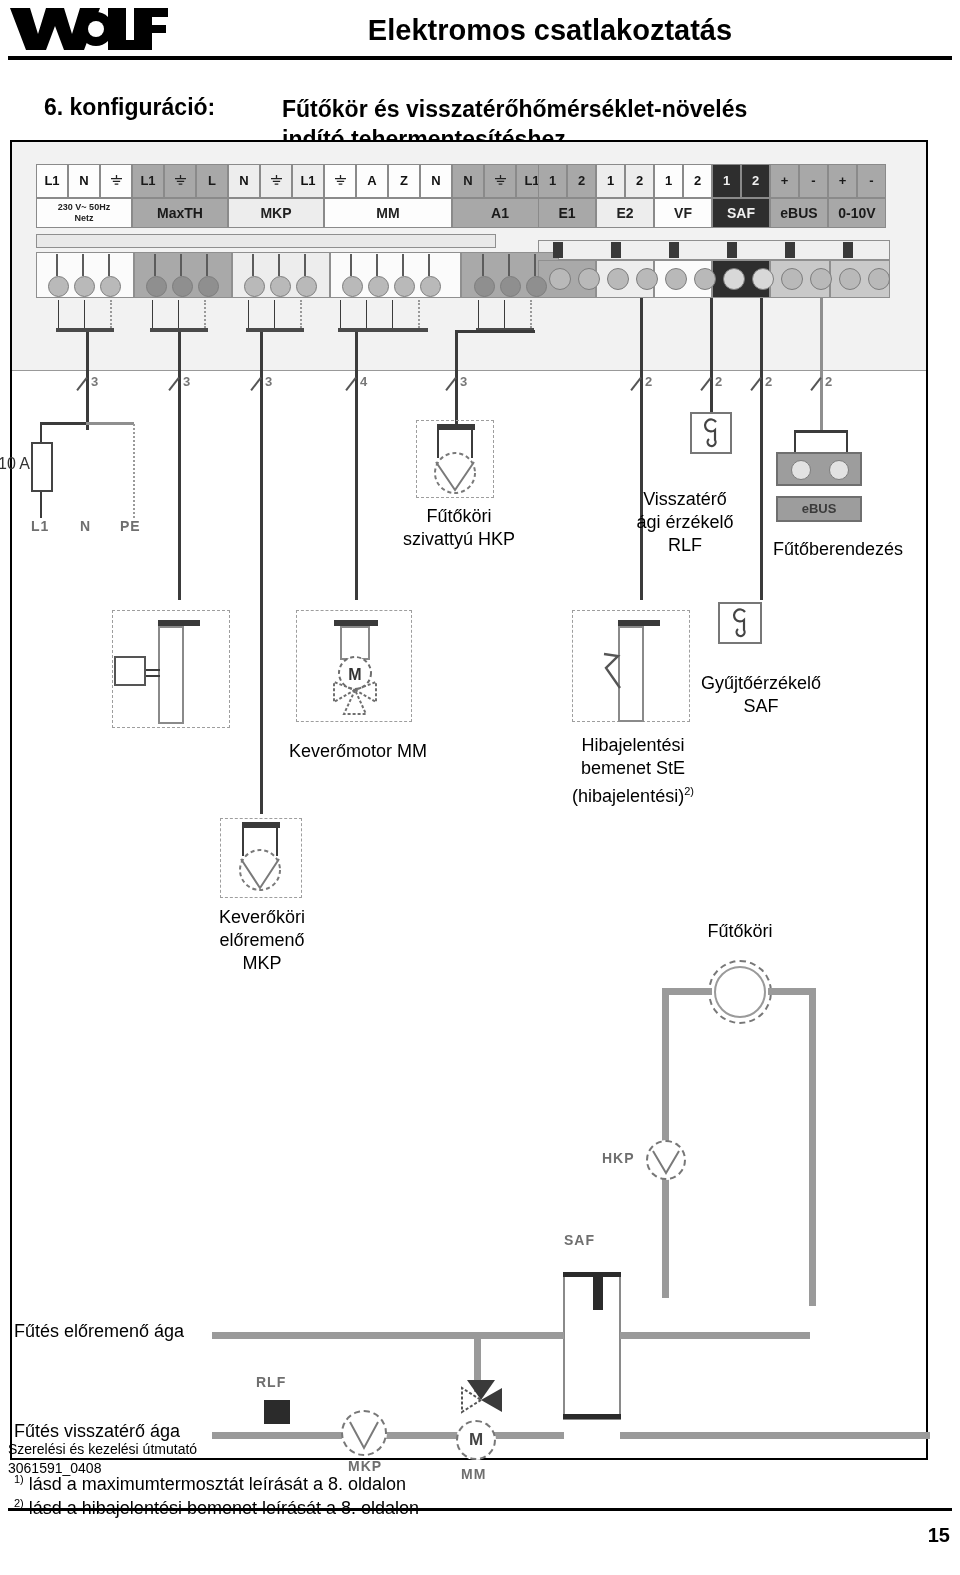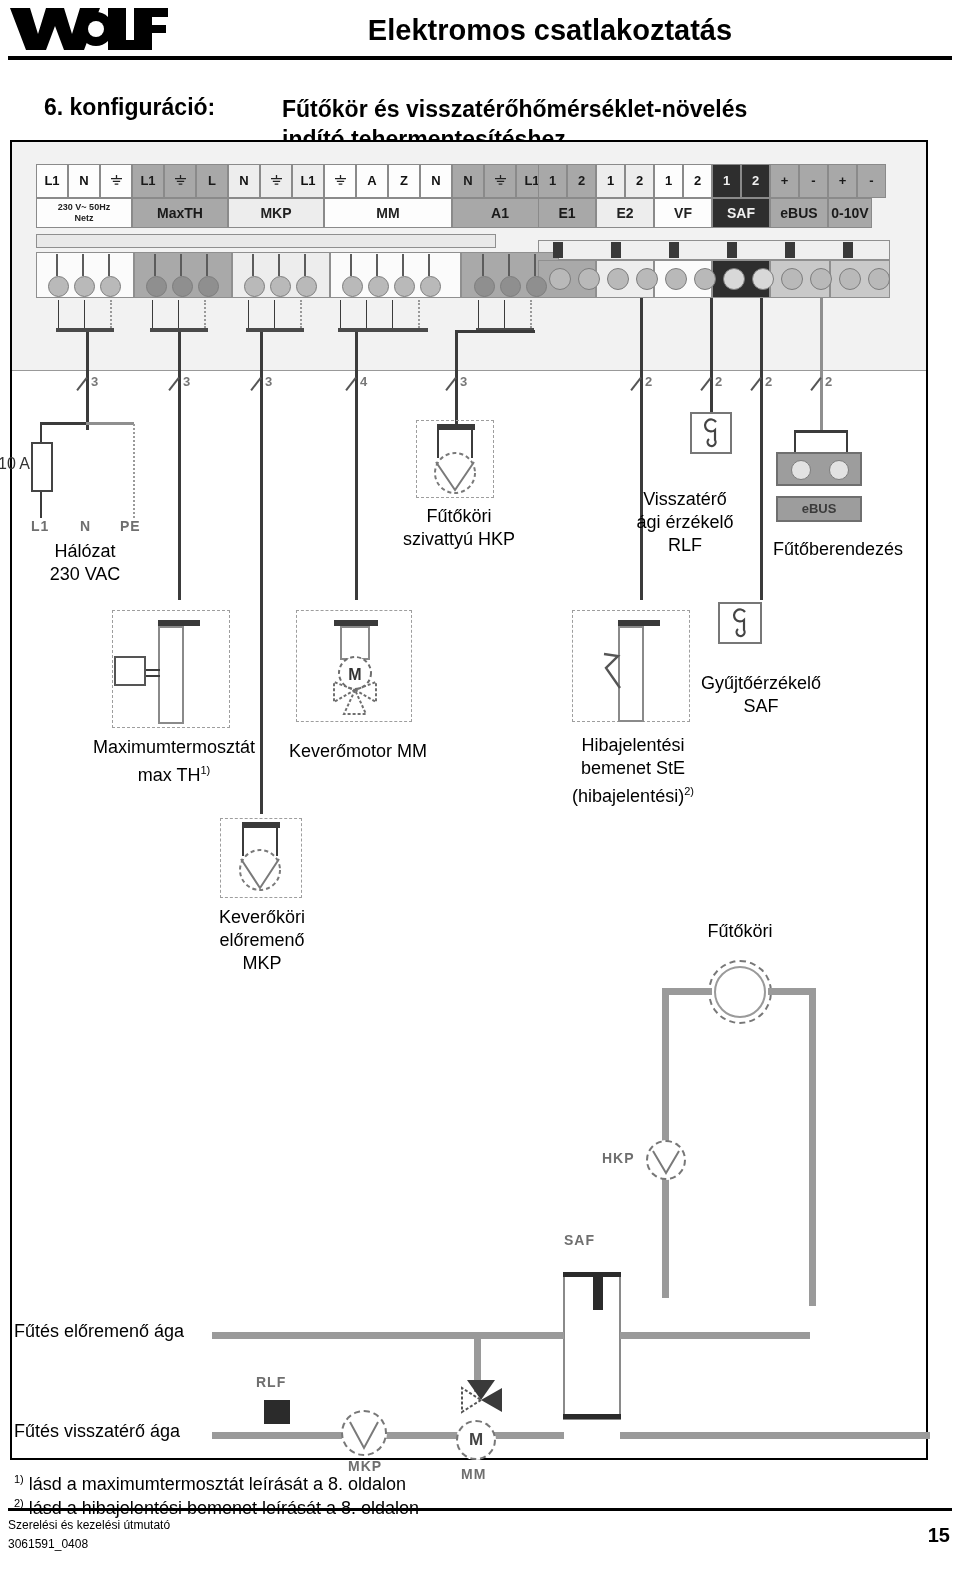--- a/index.html
+++ b/index.html
@@ -141,21 +141,21 @@
     position:absolute; box-sizing:border-box;
     border:2px solid #8a8a8a; background:#fff;
   }
   .blk { position:absolute; background:#2b2b2b; }
 
   
   .fn {
     position:absolute; left:14px; font-size:18px; line-height:26px;
   }
   .foot-rule { position:absolute; left:8px; top:1508px; width:944px; height:3px; background:#000; }
-  .foot-l { position:absolute; left:8px; top:1516px; font-size:12px; line-height:19px; }
+  .foot-l { position:absolute; left:8px; top:1440px; font-size:14px; line-height:19px; }
   .foot-r { position:absolute; right:10px; top:1524px; font-size:20px; font-weight:bold; }
 </style>
 </head>
 <body>
 
 <div class="page">
 
   <div class="hdr">
     <svg class="logo" viewBox="0 0 160 50">
       <rect x="0" y="2" width="158" height="44" fill="#ffffff"></rect>
@@ -240,21 +240,21 @@
         <div class="pin dark" style="width: 29px;">-</div>
         <div class="pin dark" style="width: 29px;">+</div>
         <div class="pin dark" style="width: 29px;">-</div>
       </div>
     <div class="tb-row" id="tbr-groups">
         <div class="grp dark" style="width: 58px;">E1</div>
         <div class="grp lite" style="width: 58px;">E2</div>
         <div class="grp " style="width: 58px;">VF</div>
         <div class="grp vdark" style="width: 58px;">SAF</div>
         <div class="grp dark" style="width: 58px;">eBUS</div>
-        <div class="grp dark" style="width: 44px;">0-10V</div>
+        <div class="grp dark" style="width: 58px;">0-10V</div>
       </div>
   </div>
 
   <div class="strip" style="left:36px; top:234px; width:460px; height:14px; background:#e9e9e9;"></div>
   <div class="strip" style="left:538px; top:240px; width:352px; height:20px; background:#efefef;"></div>
 
   <div class="strip" style="left:36px; top:252px; width:98px; height:46px; background:#fbfbfb;"></div>
   <div class="strip" style="left:134px; top:252px; width:98px; height:46px; background:#a9a9a9;"></div>
   <div class="strip" style="left:232px; top:252px; width:98px; height:46px; background:#ededed;"></div>
   <div class="strip" style="left:330px; top:252px; width:131px; height:46px; background:#fbfbfb;"></div>
@@ -380,24 +380,20 @@
 
   <div class="w" style="left:40px; top:422px; width:2px; height:96px;"></div>
   <div class="w" style="left:40px; top:422px; width:48px; height:3px;"></div>
   <div class="wg" style="left:86px; top:422px; width:48px; height:3px;"></div>
   <div class="wdash" style="left:133px; top:424px; height:94px;"></div>
   <div class="solidbox" style="left:31px; top:442px; width:22px; height:50px; border:2px solid #444;"></div>
   <div class="lbl l" style="left:-2px; top:452px; width:34px; font-size:16px; font-weight:normal; color:#333;">10 A</div>
   <div class="tinylbl" style="left:31px; top:518px;">L1</div>
   <div class="tinylbl" style="left:80px; top:518px;">N</div>
   <div class="tinylbl" style="left:120px; top:518px;">PE</div>
-  <div class="lbl" style="left:10px; top:540px; width:150px;">
-    <div>Hálózat</div>
-    <div>230 VAC</div>
-  </div>
 
   <div class="dashbox" style="left:416px; top:420px; width:78px; height:78px;"></div>
   <div class="capbar" style="left:437px; top:424px; width:38px;"></div>
   <div class="w" style="left:437px; top:430px; width:2px; height:28px;"></div>
   <div class="w" style="left:471px; top:430px; width:2px; height:28px;"></div>
   <svg style="position:absolute; left:430px; top:450px; width:50px; height:46px;" viewBox="0 0 50 46">
     <circle cx="25" cy="23" r="20" fill="#fff" stroke="#7a7a7a" stroke-width="2" stroke-dasharray="4,3"></circle>
     <path d="M6 12 L25 40 L44 12" fill="none" stroke="#7a7a7a" stroke-width="2"></path>
   </svg>
   <div class="lbl" style="left:395px; top:505px; width:128px;">
@@ -424,26 +420,20 @@
   <div class="strip" style="left:776px; top:496px; width:86px; height:26px; background:#9d9d9d; border:2px solid #6f6f6f;"></div>
   <div style="position:absolute; left:776px; top:498px; width:86px; text-align:center; font-size:13px; font-weight:bold; color:#3b3b3b; line-height:22px;">eBUS</div>
   <div class="lbl" style="left:748px; top:538px; width:180px;">Fűtőberendezés</div>
 
   <div class="dashbox" style="left:112px; top:610px; width:118px; height:118px;"></div>
   <div class="capbar" style="left:158px; top:620px; width:42px;"></div>
   <div class="solidbox" style="left:158px; top:626px; width:26px; height:98px; border:2px solid #8a8a8a;"></div>
   <div class="solidbox" style="left:114px; top:656px; width:32px; height:30px; border:2px solid #555;"></div>
   <div class="w" style="left:146px; top:669px; width:14px; height:2px;"></div>
   <div class="w" style="left:146px; top:675px; width:14px; height:2px;"></div>
-  <div class="lbl" style="left:40px; top:736px; width:268px;">
-    <div>Maximumtermosztát</div>
-    <div>
-      <span>max TH</span><span class="sup">1)</span>
-    </div>
-  </div>
 
   <div class="dashbox" style="left:296px; top:610px; width:116px; height:112px;"></div>
   <div class="capbar" style="left:334px; top:620px; width:44px;"></div>
   <div class="solidbox" style="left:340px; top:626px; width:30px; height:34px; border:2px solid #8a8a8a;"></div>
   <svg style="position:absolute; left:322px; top:656px; width:66px; height:62px;" viewBox="0 0 66 62">
     <circle cx="33" cy="17" r="16" fill="#fff" stroke="#6f6f6f" stroke-width="2" stroke-dasharray="4,3"></circle>
     <text x="33" y="24" font-family="Liberation Sans, sans-serif" font-size="16" font-weight="bold" fill="#333" text-anchor="middle">M</text>
     <path d="M33 34 L12 46 L12 26 Z" fill="none" stroke="#6f6f6f" stroke-width="2" stroke-dasharray="3,2"></path>
     <path d="M33 34 L54 46 L54 26 Z" fill="none" stroke="#6f6f6f" stroke-width="2" stroke-dasharray="3,2"></path>
     <path d="M33 34 L22 58 L44 58 Z" fill="none" stroke="#6f6f6f" stroke-width="2" stroke-dasharray="3,2"></path>

